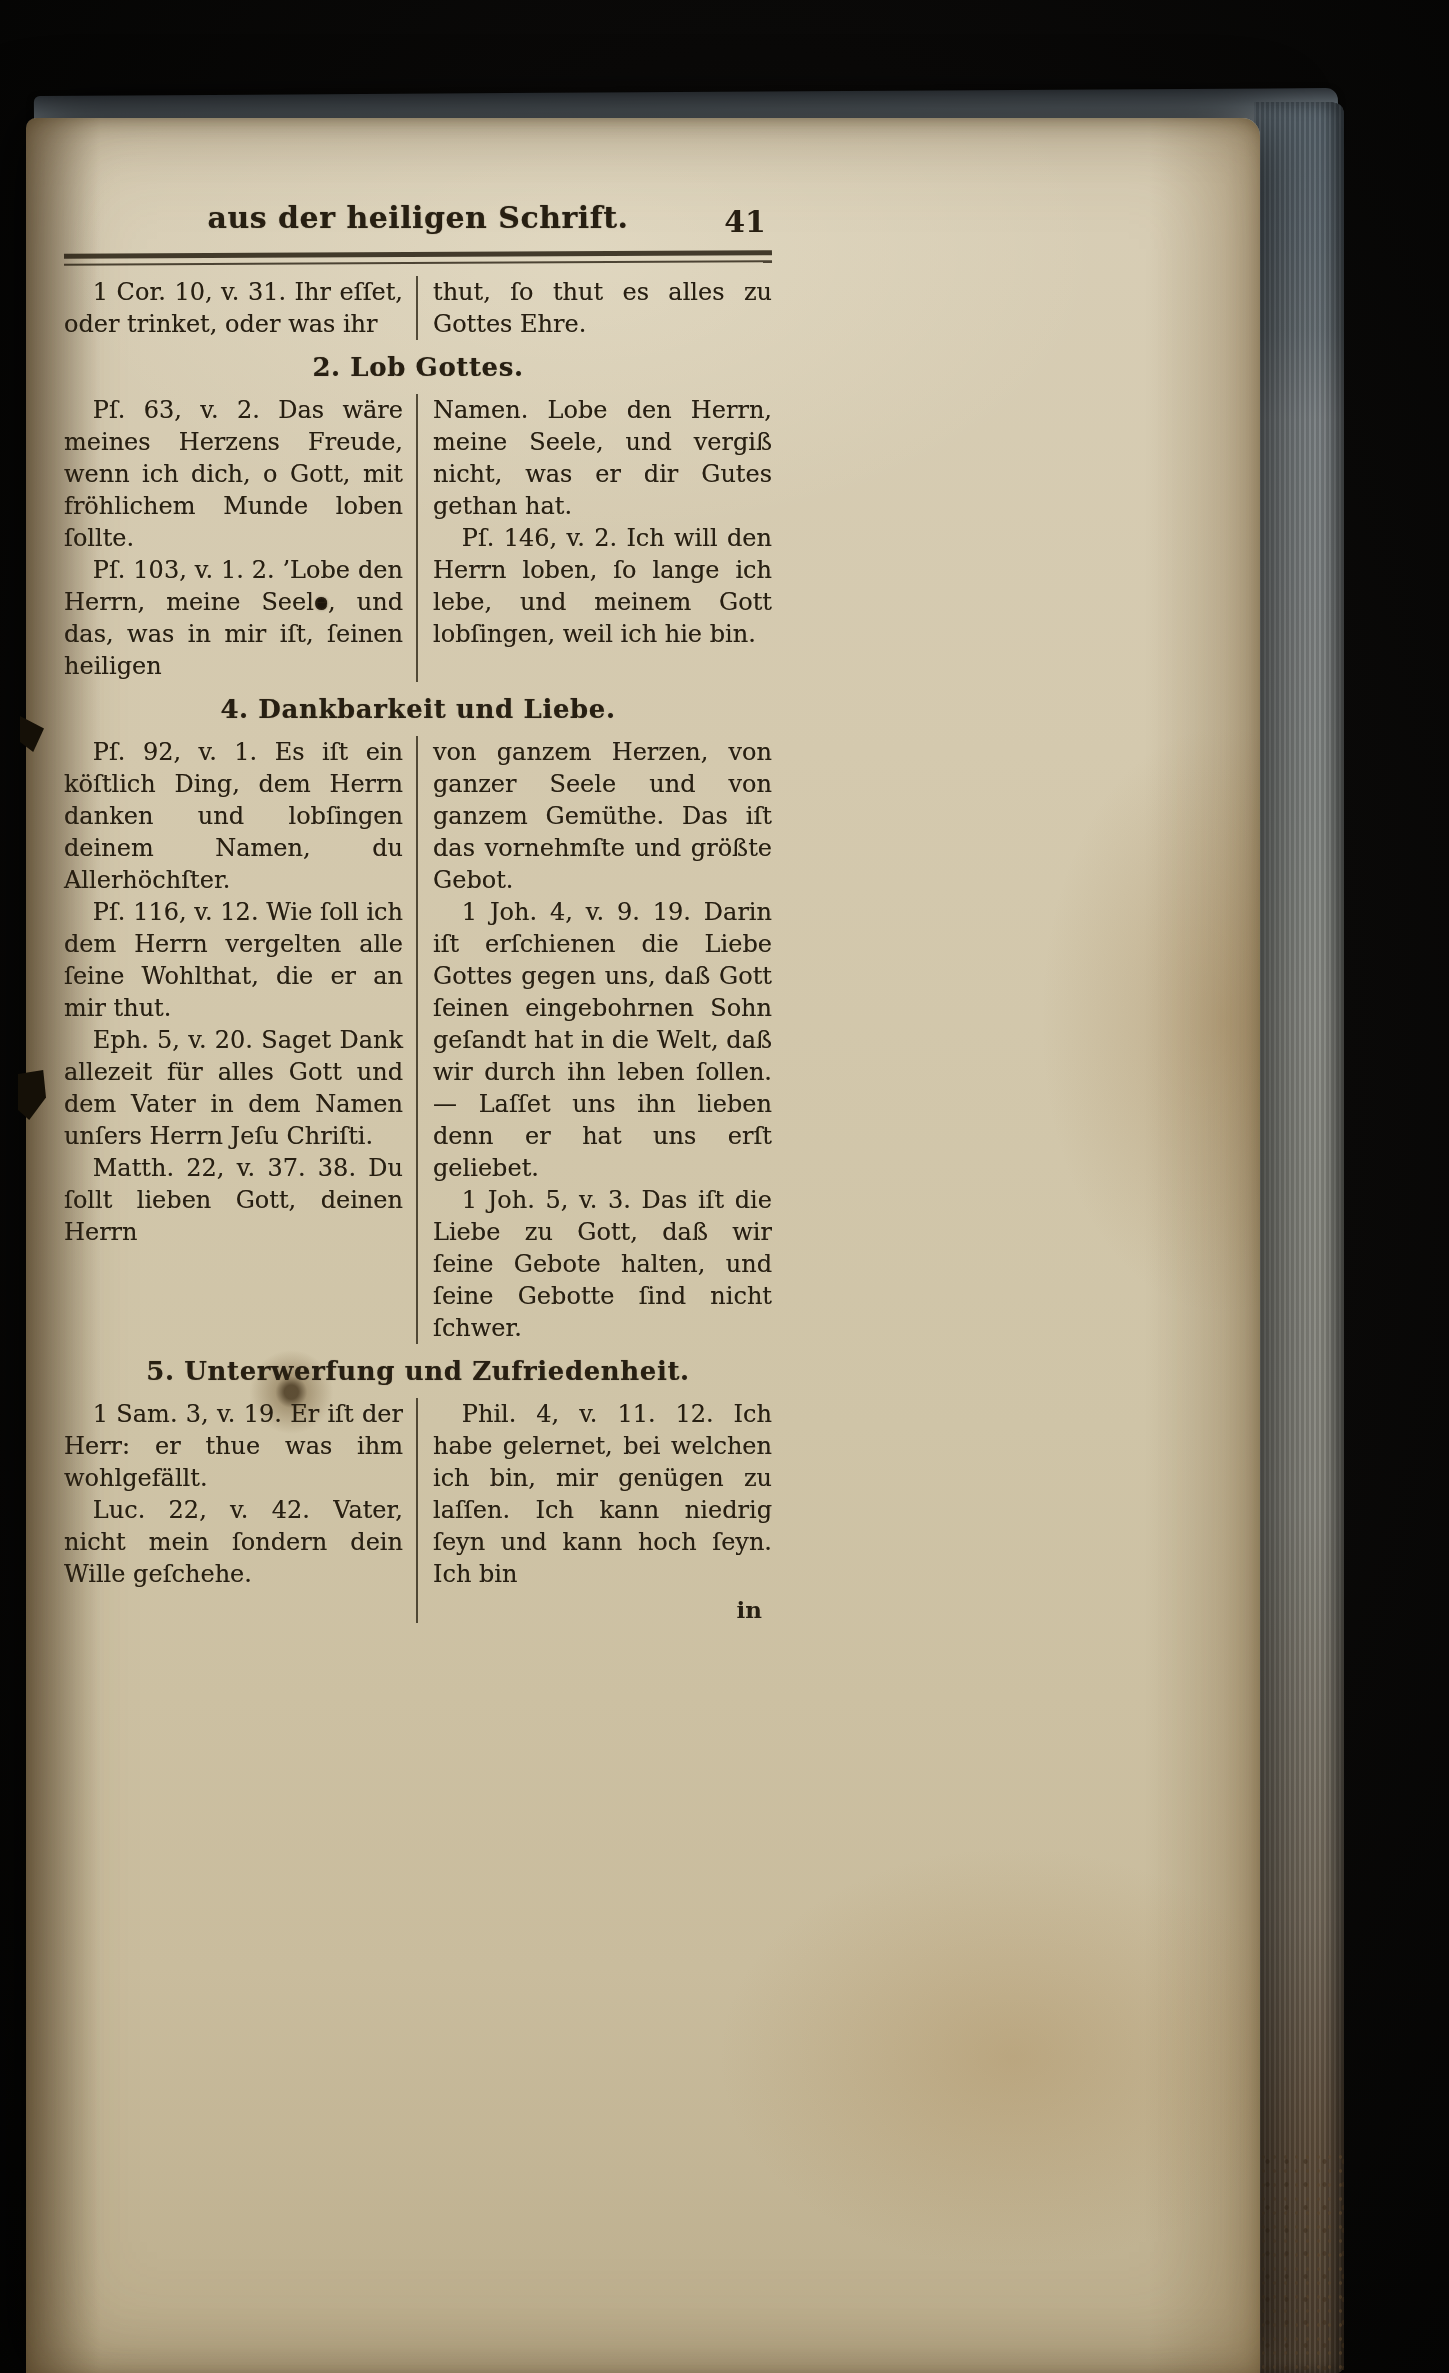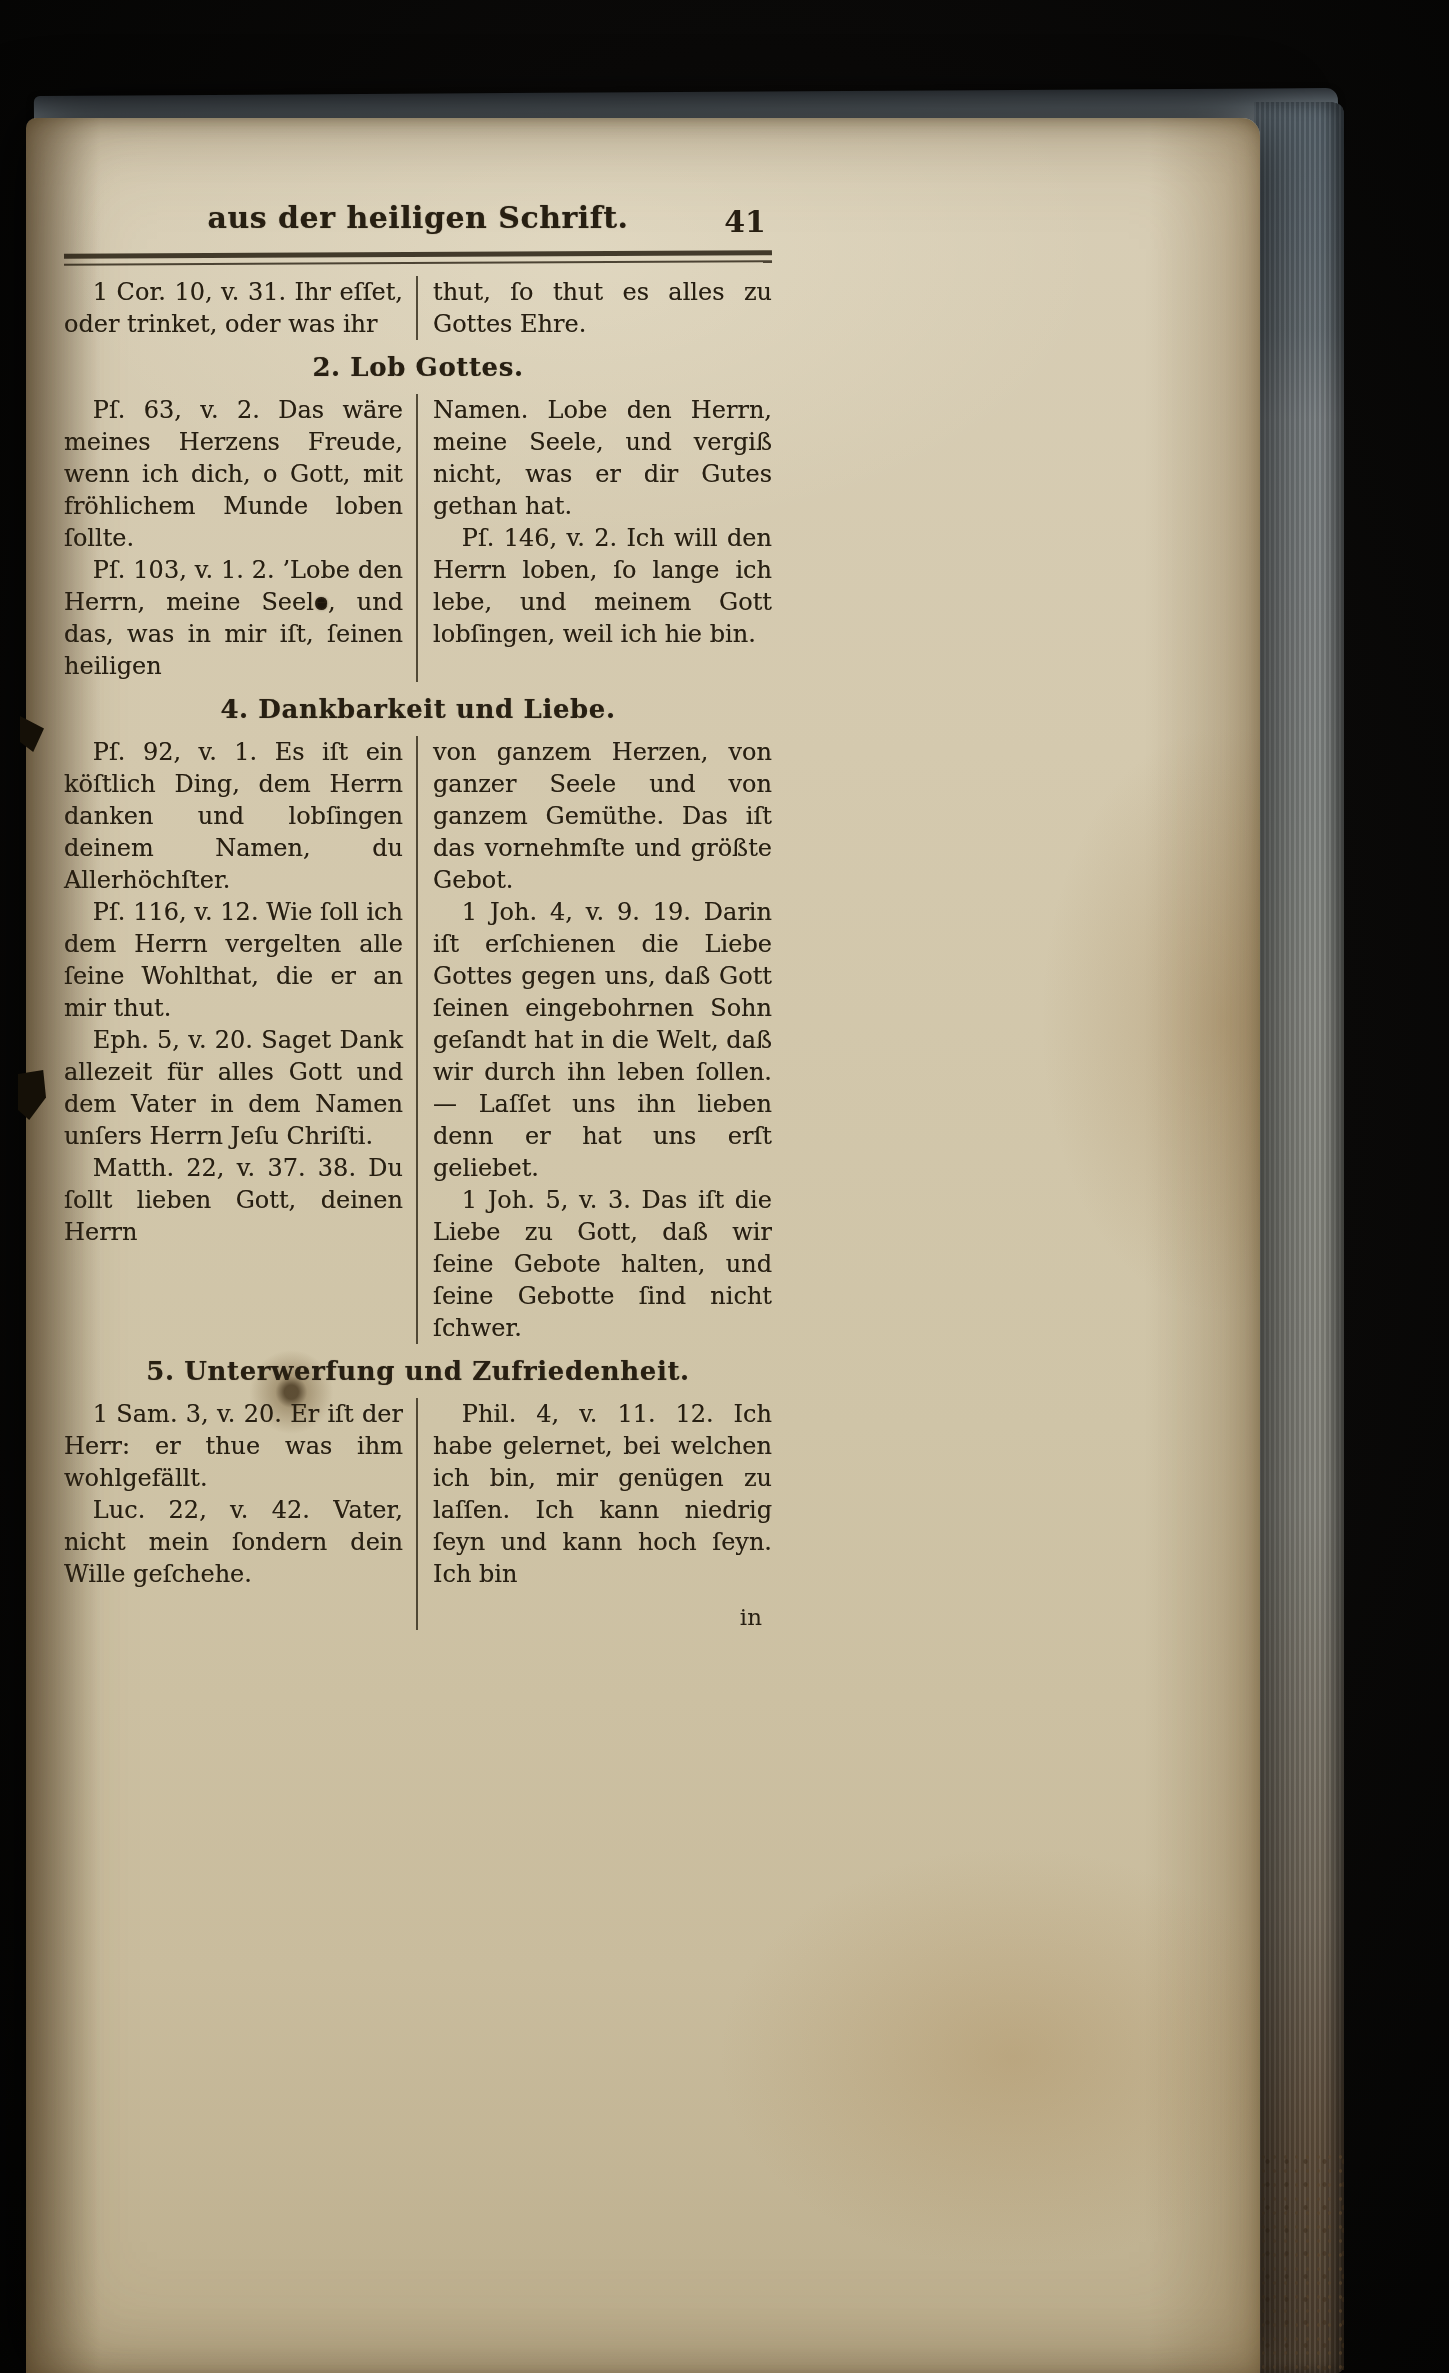--- a/index.html
+++ b/index.html
@@ -79,21 +79,21 @@
   p.verse {
     margin:0; font-size:24px; line-height:32px; font-weight:normal;
     text-align:justify; text-indent:1.2em; overflow-wrap:break-word;
     text-shadow:0 0 .6px rgba(35,26,12,.5);
   }
   p.verse.cont { text-indent:0; }
   .section-heading {
     margin:12px 0 2px; font-size:26px; font-weight:bold; text-align:center; letter-spacing:.6px;
     text-shadow:0 0 .8px rgba(35,26,12,.5);
   }
-  .catchword { text-align:right; padding-right:10px; font-size:23px; font-weight:normal; margin-top:14px; }
+  .catchword { text-align:right; padding-right:10px; font-size:23px; font-weight:bold; margin-top:6px; }
 </style>
 </head>
 <body>
 
 <div class="scene">
 
   <div class="cover-top"></div>
   <div class="fore-edge"></div>
   <div class="edge-specks"></div>
 
@@ -143,21 +143,21 @@
         <div class="col right">
           <p class="verse cont">von ganzem Herzen, von ganzer Seele und von ganzem Gemüthe. Das iſt das vornehmſte und größte Gebot.</p>
           <p class="verse">1 Joh. 4, v. 9. 19. Darin iſt erſchienen die Liebe Gottes gegen uns, daß Gott ſeinen eingebohrnen Sohn geſandt hat in die Welt, daß wir durch ihn leben ſollen. — Laſſet uns ihn lieben denn er hat uns erſt geliebet.</p>
           <p class="verse">1 Joh. 5, v. 3. Das iſt die Liebe zu Gott, daß wir ſeine Gebote halten, und ſeine Gebotte ſind nicht ſchwer.</p>
         </div>
       </div>
 
       <h2 class="section-heading">5. Unterwerfung und Zufriedenheit.</h2>
       <div class="columns">
         <div class="col left">
-          <p class="verse">1 Sam. 3, v. 20. Er iſt der Herr: er thue was ihm wohlgefällt.</p>
+          <p class="verse">1 Sam. 3, v. 19. Er iſt der Herr: er thue was ihm wohlgefällt.</p>
           <p class="verse">Luc. 22, v. 42. Vater, nicht mein ſondern dein Wille geſchehe.</p>
         </div>
         <div class="col right">
           <p class="verse">Phil. 4, v. 11. 12. Ich habe gelernet, bei welchen ich bin, mir genügen zu laſſen. Ich kann niedrig ſeyn und kann hoch ſeyn. Ich bin</p>
           <div class="catchword">in</div>
         </div>
       </div>
 
     </div>
   </div>

